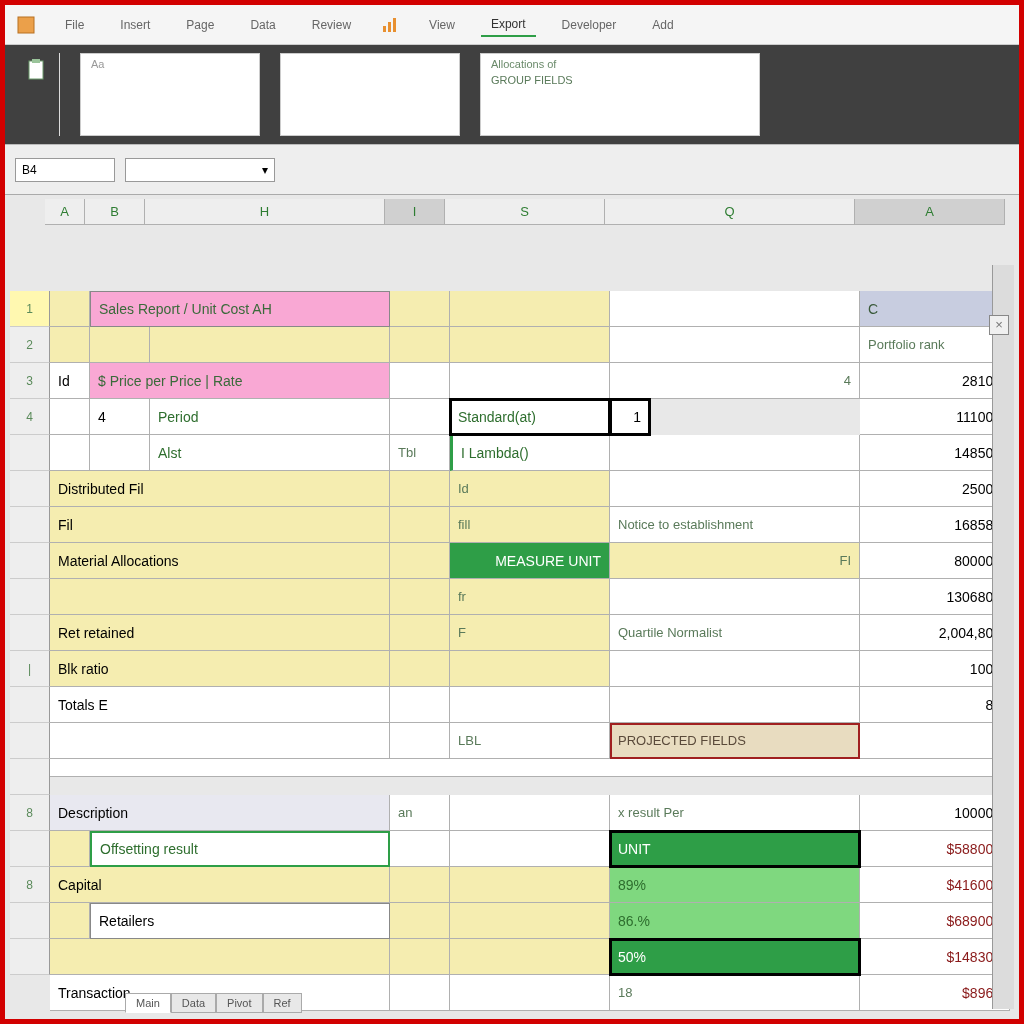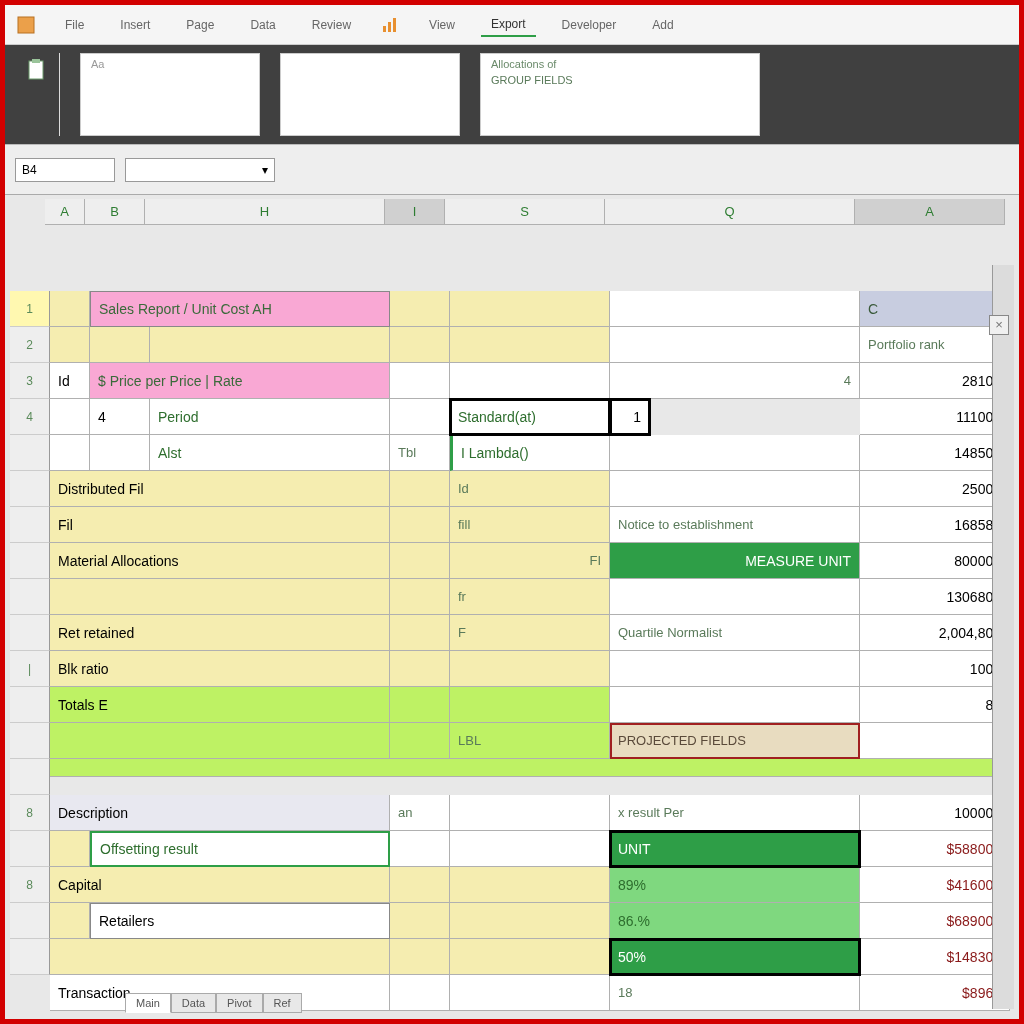--- a/index.html
+++ b/index.html
@@ -121,21 +121,21 @@
   border-bottom: 1px solid #b0b0b0;
   padding: 0 8px;
   display: flex;
   align-items: center;
   font-size: 14px;
   background: #fff;
   overflow: hidden;
   white-space: nowrap;
 }
 .cell.yellow { background: #f5edb0; }
-.cell.peach { background: #bef264; }
+.cell.peach { background: #ffffff; }
 .cell.green-dark { background: #2e9e47; color: #fff; font-weight: 500; }
 .cell.green-light { background: #7fd87f; }
 .cell.green-border { border: 2px solid #2e9e47; }
 .cell.header { background: #f9a8d4; font-weight: 500; color: #3a6a3a; }
 .cell.num { justify-content: flex-end; }
 .cell.label { color: #5a7a5a; font-size: 13px; }
 .cell.emph { color: #2e6e2e; font-weight: 500; }
 .cell.boxed { outline: 3px solid #000; outline-offset: -2px; z-index: 2; }
 .cell.redtext { color: #8a1a1a; }
 .cell.redbox { outline: 2px solid #a02020; outline-offset: -2px; }
@@ -318,24 +318,24 @@
       </div>
   <div class="cell yellow"></div>
   <div class="cell yellow label">fill</div>
   <div class="cell label">Notice to establishment</div>
   <div class="cell num">168580</div>
 
   <div class="cell yellow" style="grid-column:1/4">
         <span class="label">Material Allocations</span>
       </div>
   <div class="cell yellow"></div>
-  <div class="cell yellow label num">FI</div>
   <div class="cell green-dark">
         <span style="margin-left:auto">MEASURE UNIT</span>
       </div>
+  <div class="cell yellow label num">FI</div>
   <div class="cell num">800000</div>
 
   <div class="cell yellow" style="grid-column:1/4"></div>
   <div class="cell yellow"></div>
   <div class="cell yellow label">fr</div>
   <div class="cell"></div>
   <div class="cell num">1306800</div>
 
   <div class="cell yellow" style="grid-column:1/4">
         <span class="label">Ret   retained</span>

